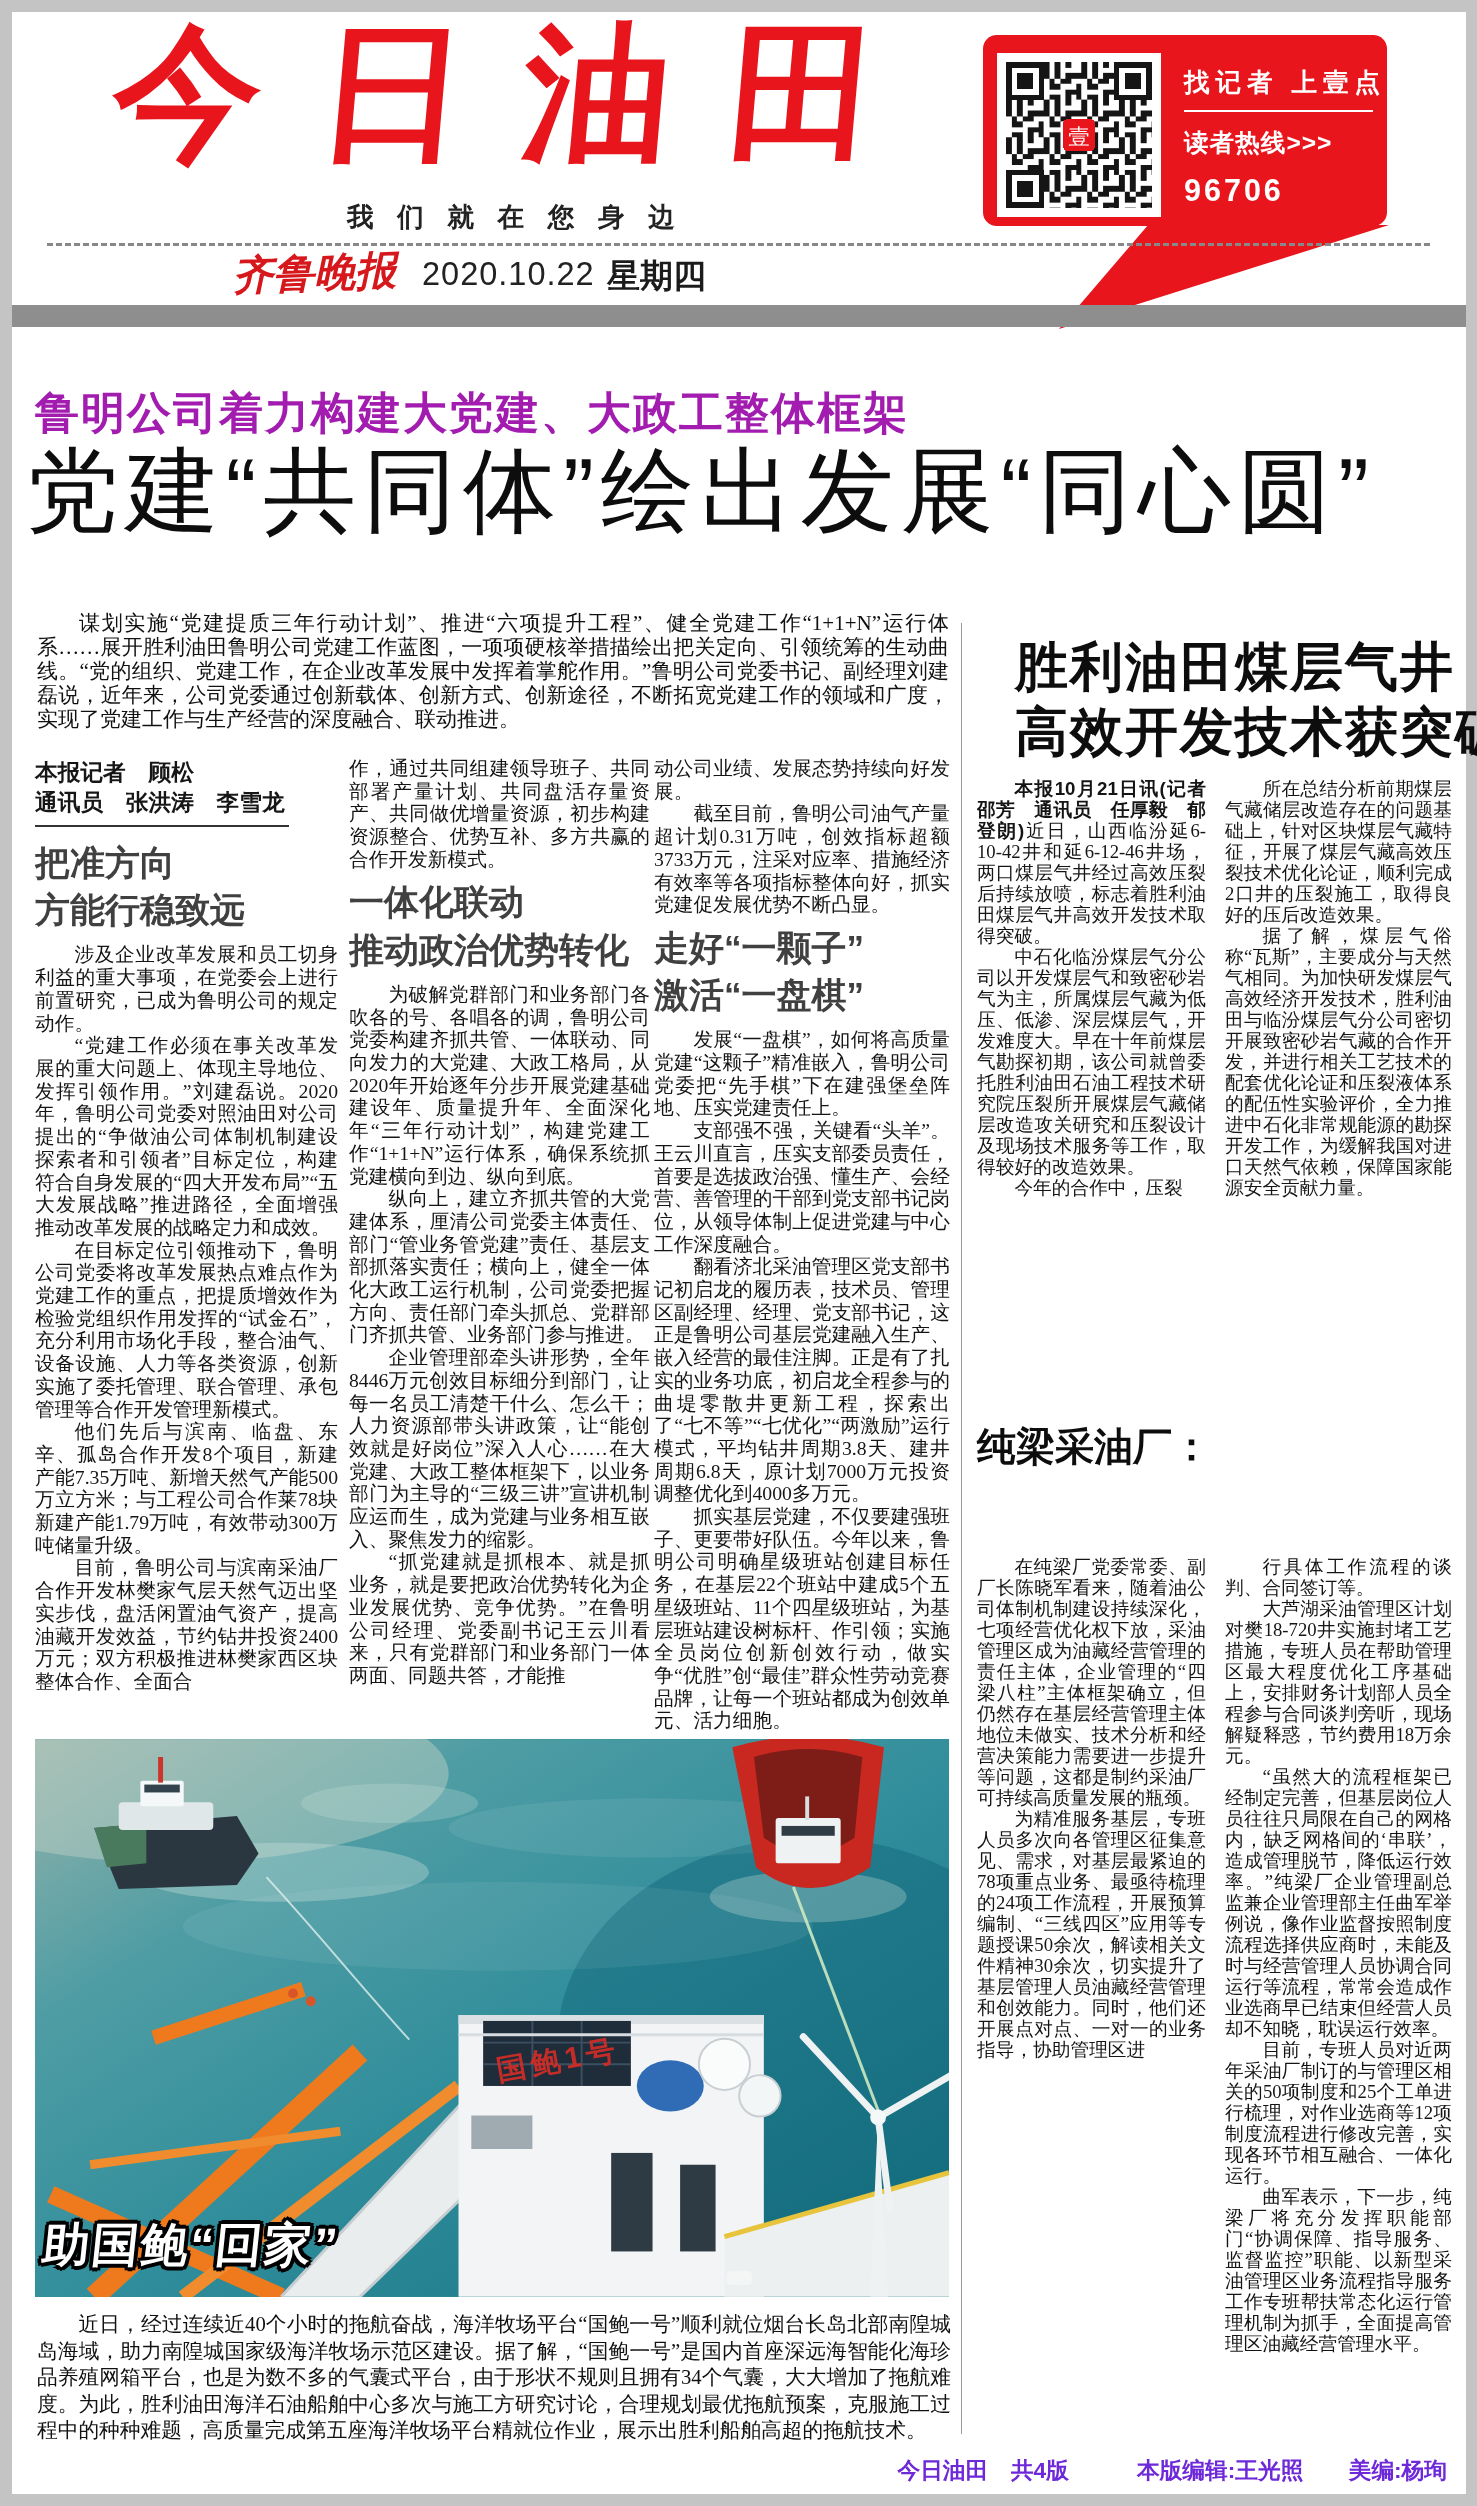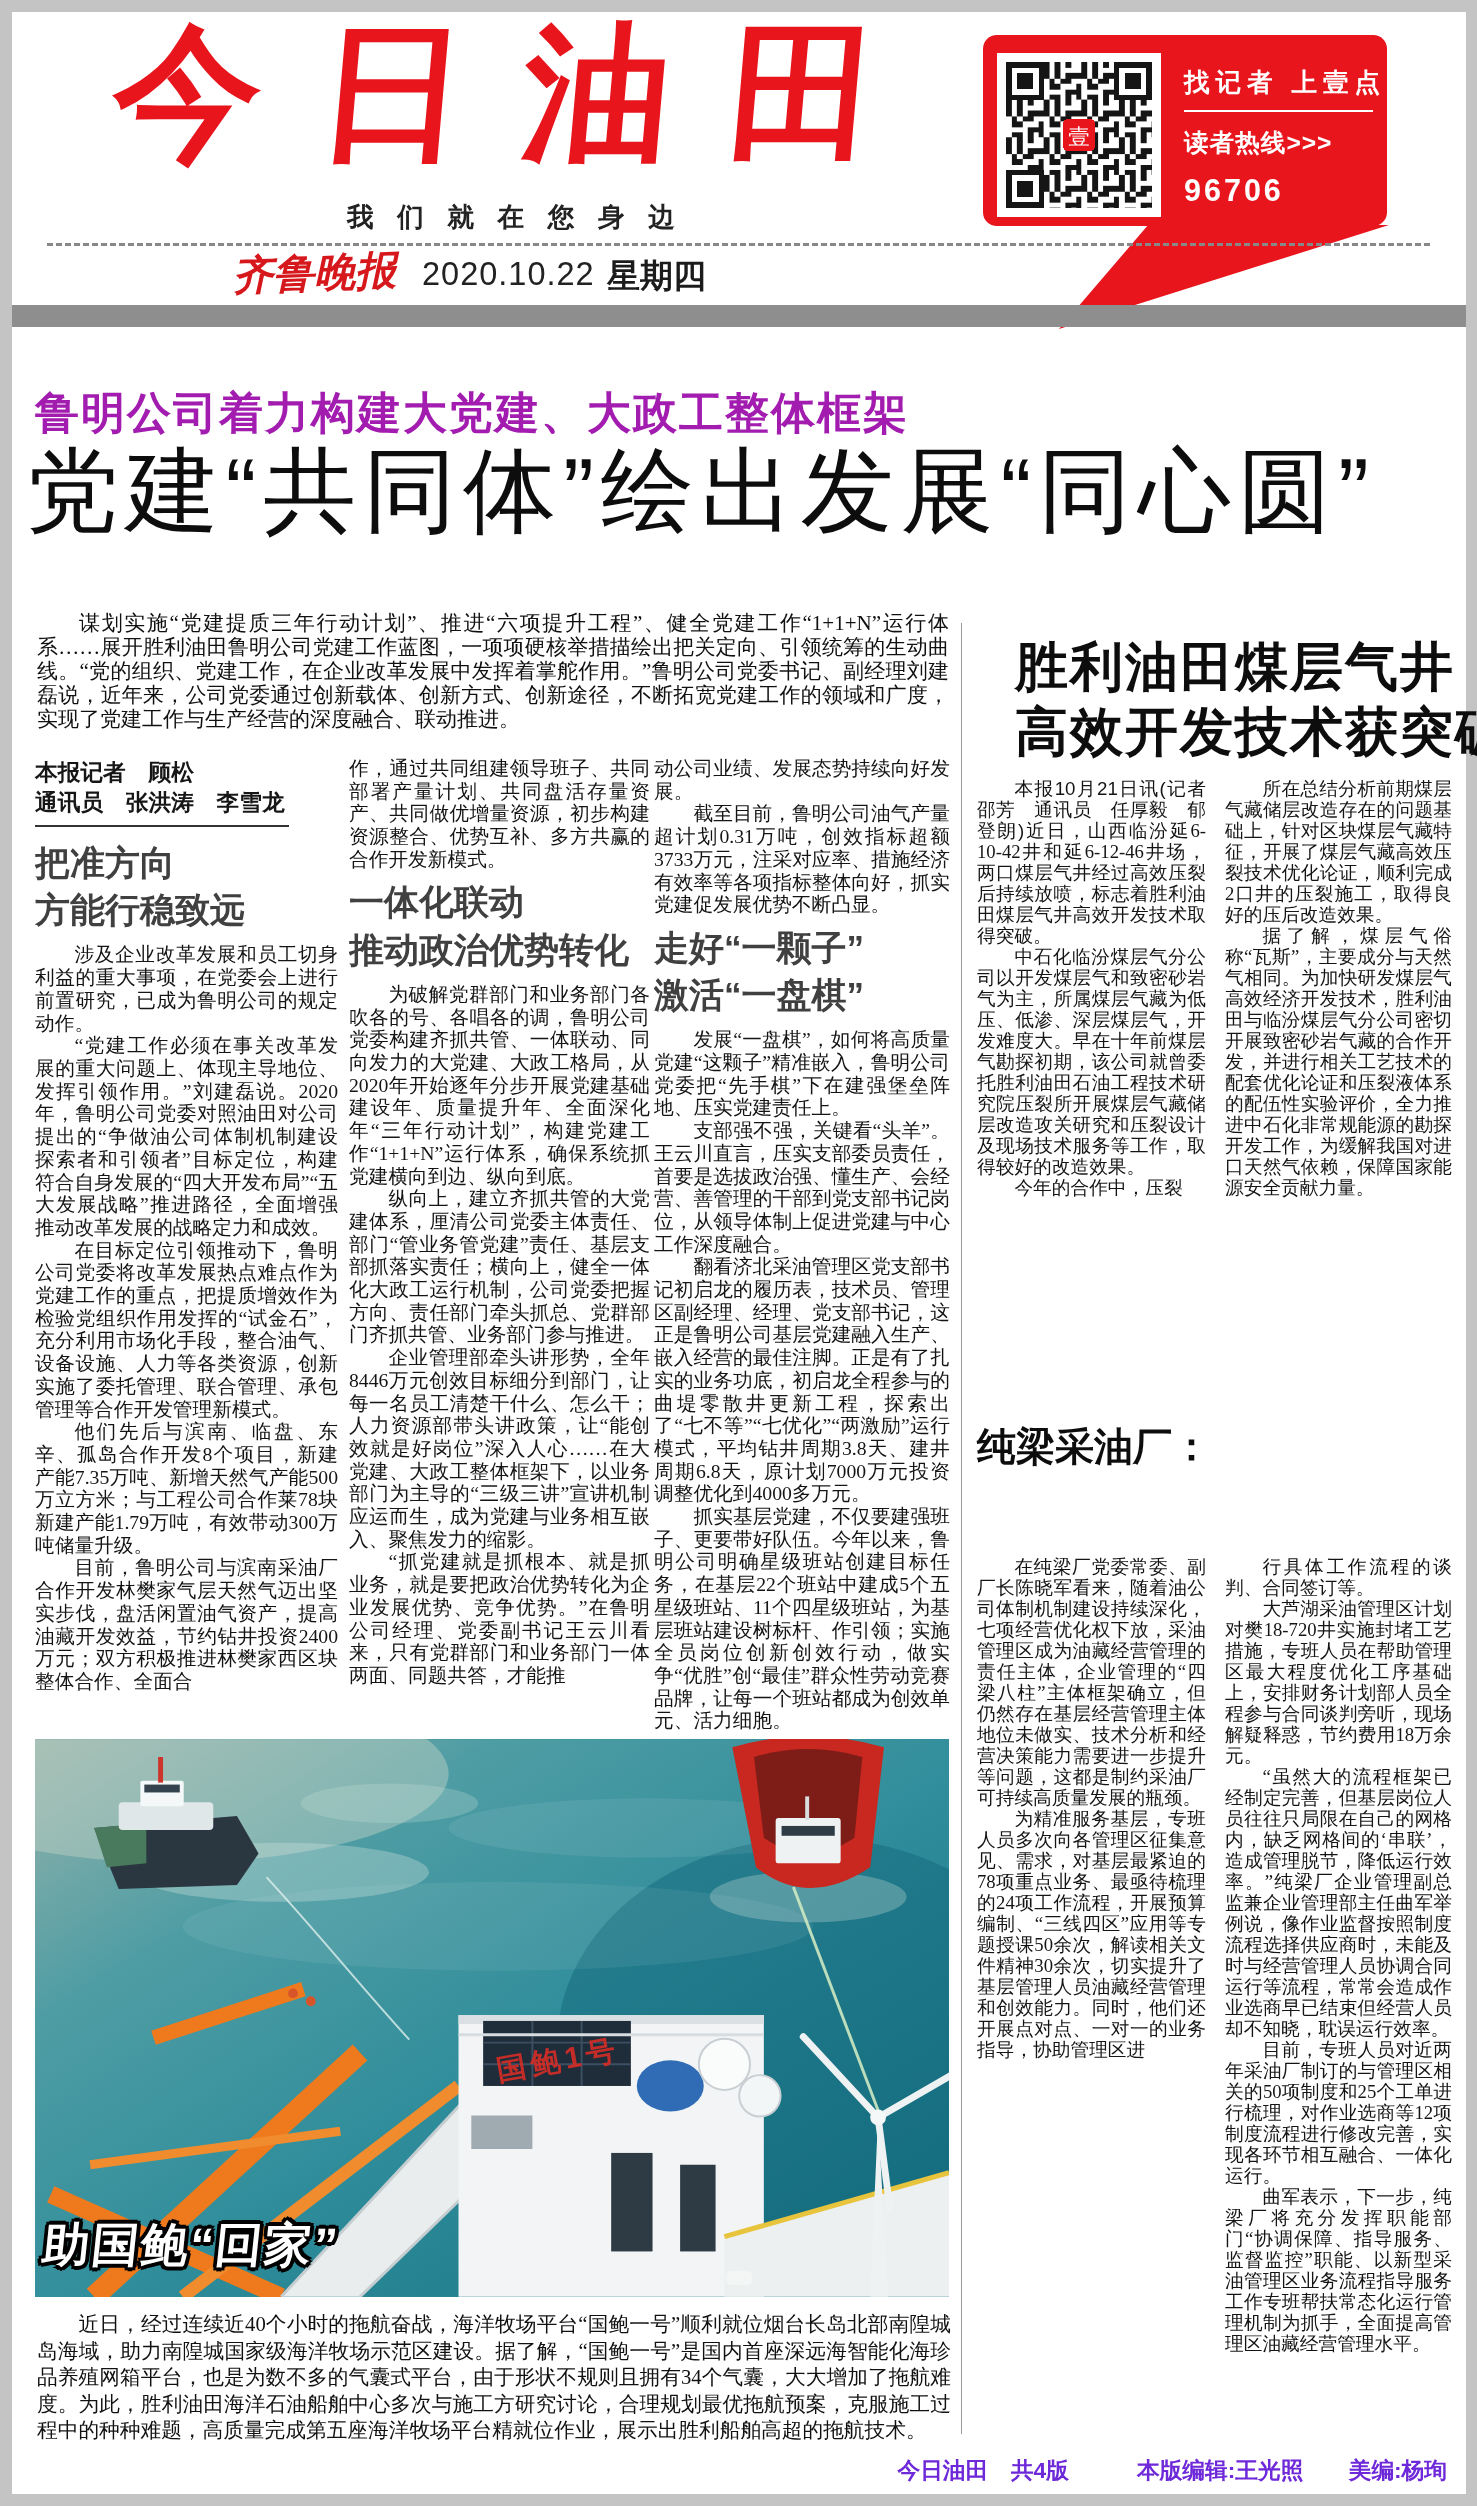--- a/index.html
+++ b/index.html
@@ -58,21 +58,21 @@
   .sb-headline1{left:1015px;top:634px;width:439px;font-size:53px;font-weight:900;line-height:65px;
     letter-spacing:2px;color:#0d0d0d;white-space:nowrap;}
   .sb-colA1{left:977px;top:778px;width:229px;height:619px;}
   .sb-colB1{left:1225px;top:778px;width:227px;height:619px;}
   .side-p{font-size:18.7px;line-height:21px;text-align:justify;text-indent:2em;margin:0;color:#141414;}
   .sb-kicker{left:977px;top:1420px;font-size:39px;font-weight:800;color:#0d0d0d;text-align:right;}
   .sb-headline2{left:977px;top:1472px;width:477px;font-size:45px;font-weight:900;letter-spacing:2px;
     color:#0d0d0d;white-space:nowrap;}
   .sb-colA2{left:977px;top:1556px;width:229px;height:877px;}
   .sb-colB2{left:1225px;top:1556px;width:227px;height:877px;}
-  .bold{font-weight:400;}
+  .bold{font-weight:700;}
 
   
   .photo{left:35px;top:1739px;width:914px;height:558px;overflow:hidden;background:#2f8d9b;}
   .photo-overlay{left:7.9px;bottom:19.7px;font-size:47px;font-weight:900;color:#ffffff;
     letter-spacing:2px;transform:skewX(-6deg);
     text-shadow:-3px -3px 0 #000,3px -3px 0 #000,-3px 3px 0 #000,3px 3px 0 #000,0 3.9px 0 #000,3.9px 0 0 #000,-3.9px 0 0 #000,0 -3.9px 0 #000;}
   .platform-label{left:461px;top:301px;font-size:29.6px;font-weight:900;color:#d22d26;
     letter-spacing:4.9px;transform:rotate(-10deg);opacity:.92;}
 
   .caption{left:37px;top:2311px;width:914px;font-size:20.7px;line-height:26.6px;text-align:justify;

